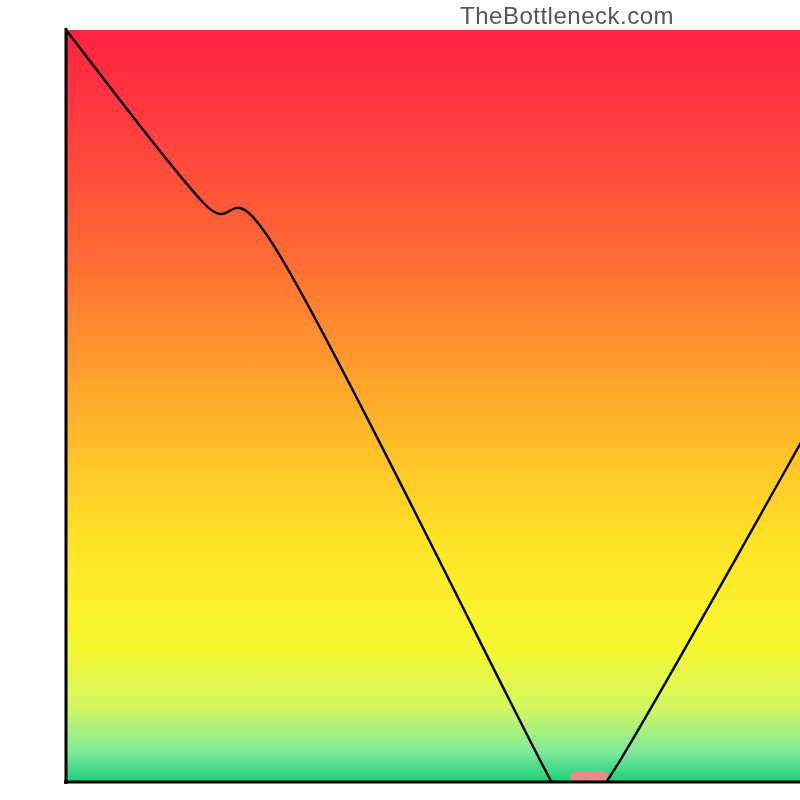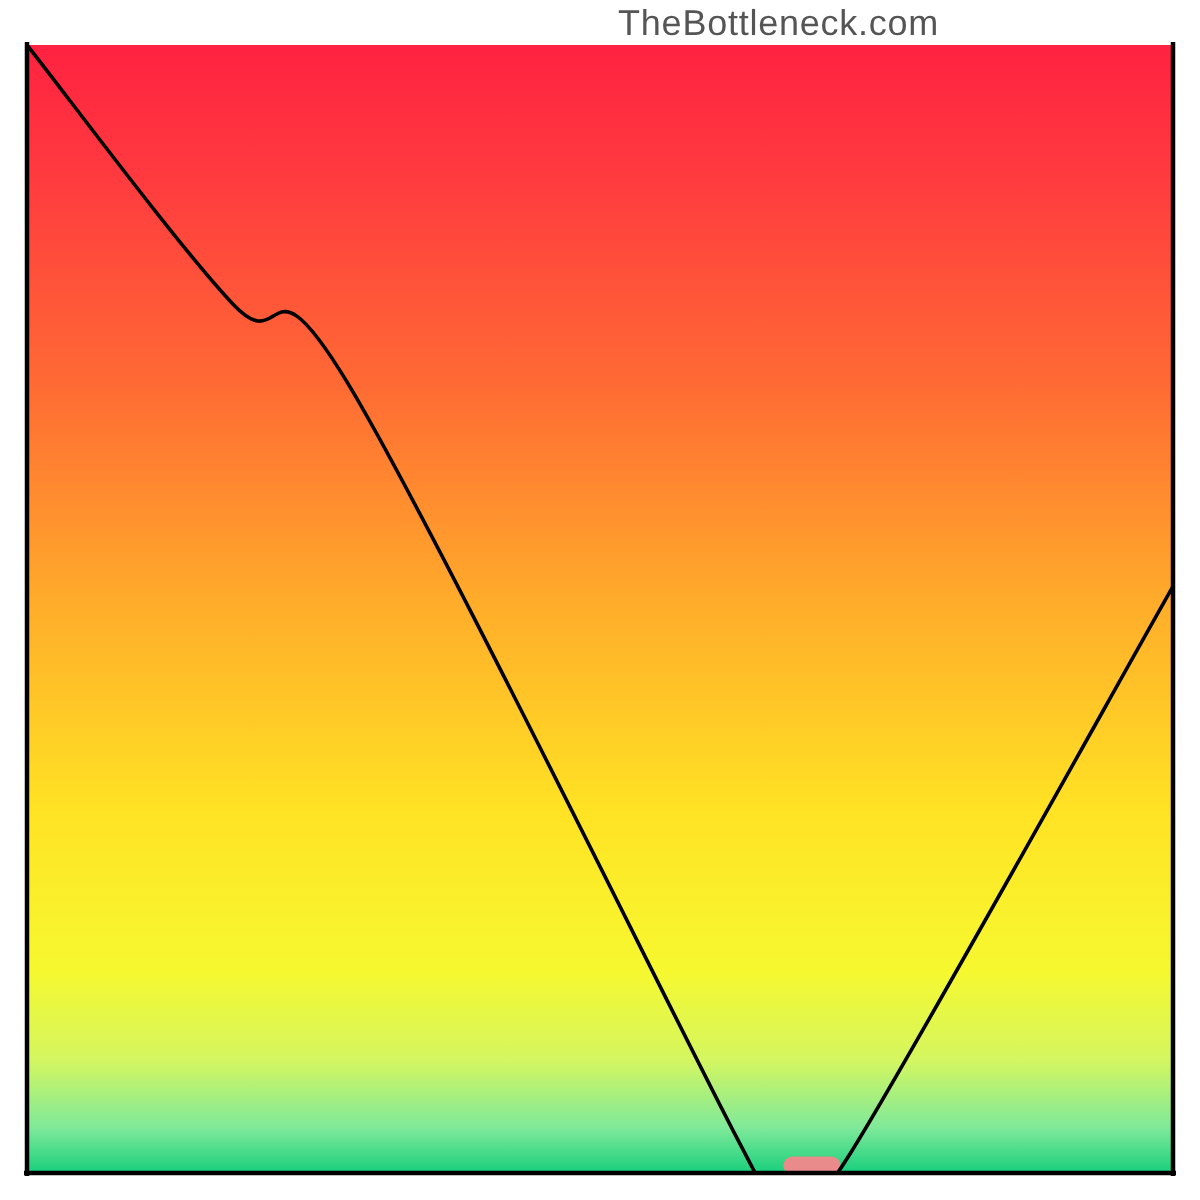--- a/index.html
+++ b/index.html
@@ -8,20 +8,21 @@
     width: 800px;
     height: 800px;
     overflow: hidden;
     background: #ffffff;
     font-family: Arial, Helvetica, sans-serif;
   }
   .wrap {
     position: relative;
     width: 640px;
     height: 800px;
+    padding-left: 48px;
   }
   .watermark {
     position: absolute;
     top: 2px;
     right: 14px;
     color: #555555;
     font-size: 24px;
     letter-spacing: 0.5px;
   }
   svg {

